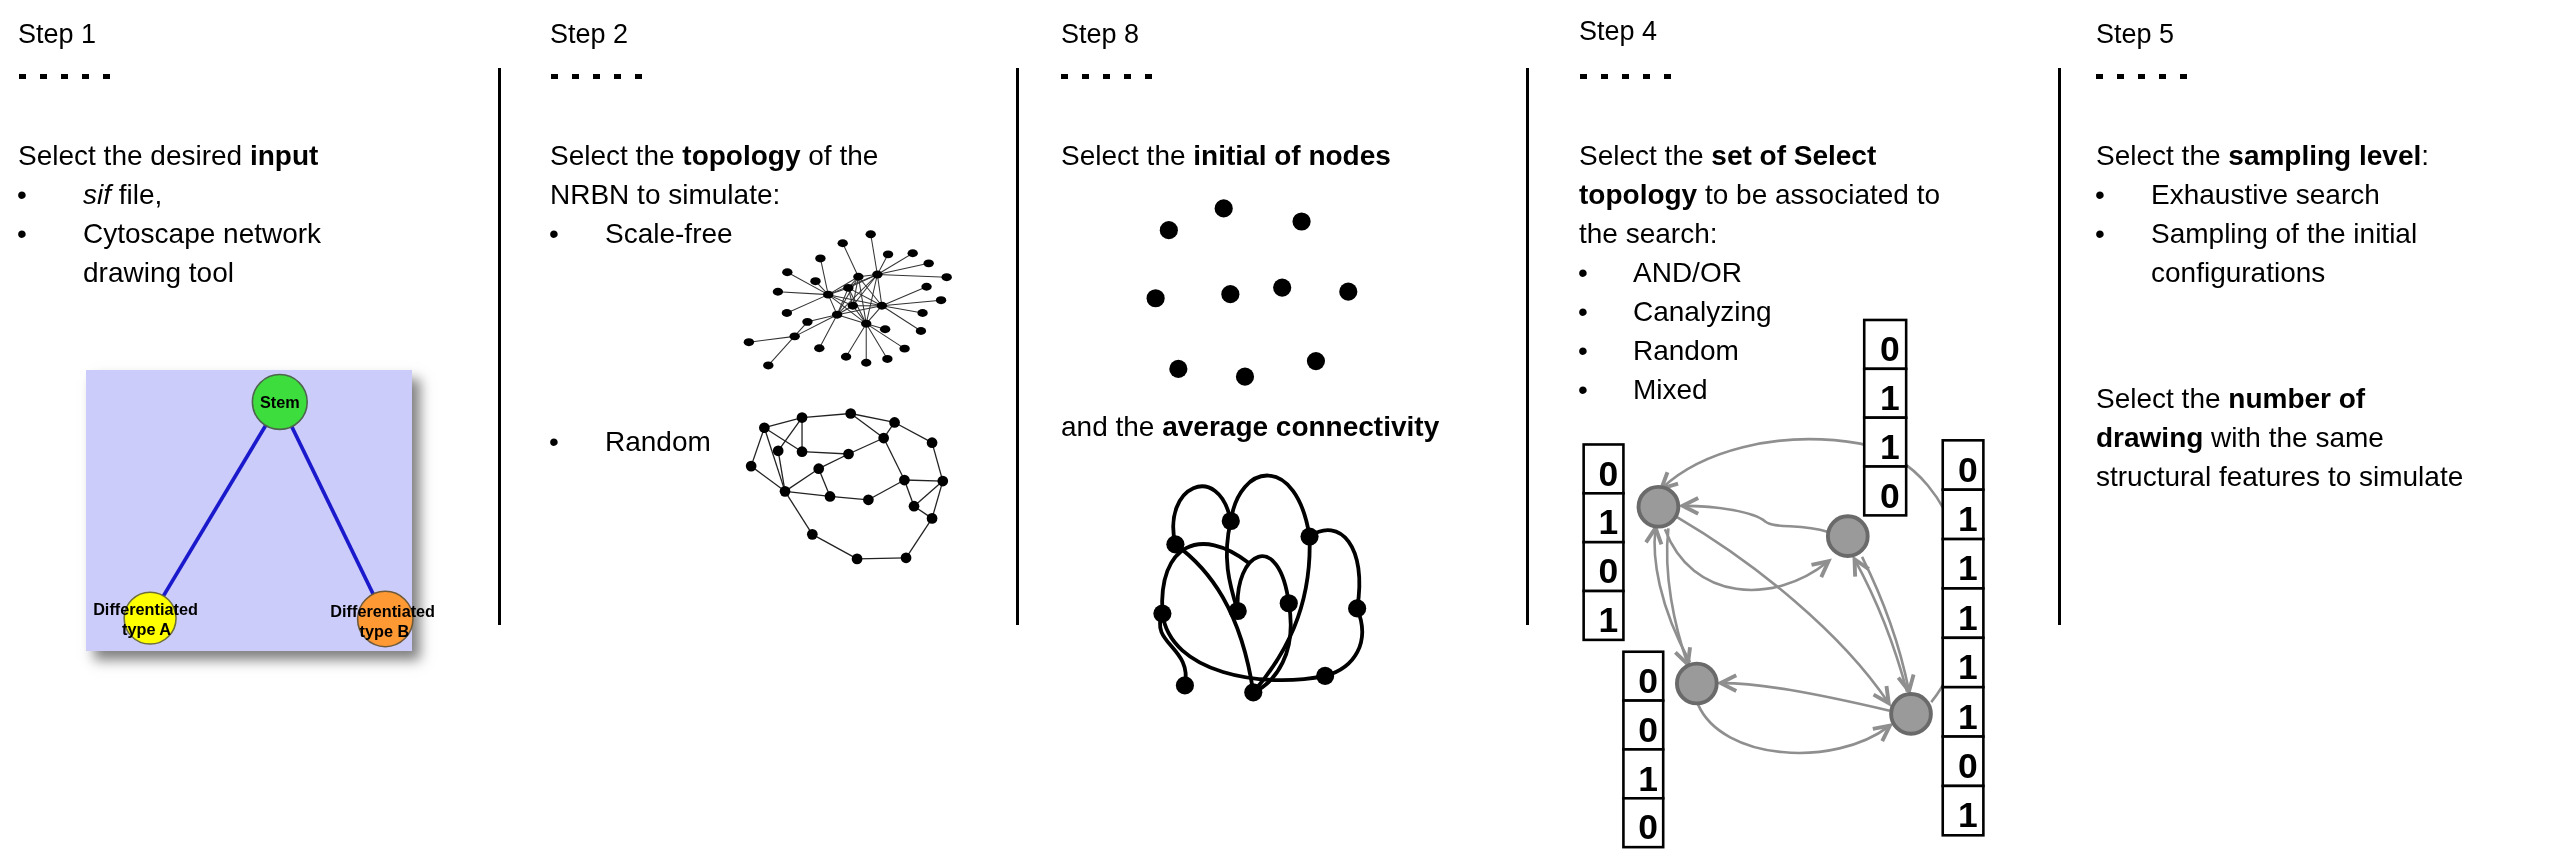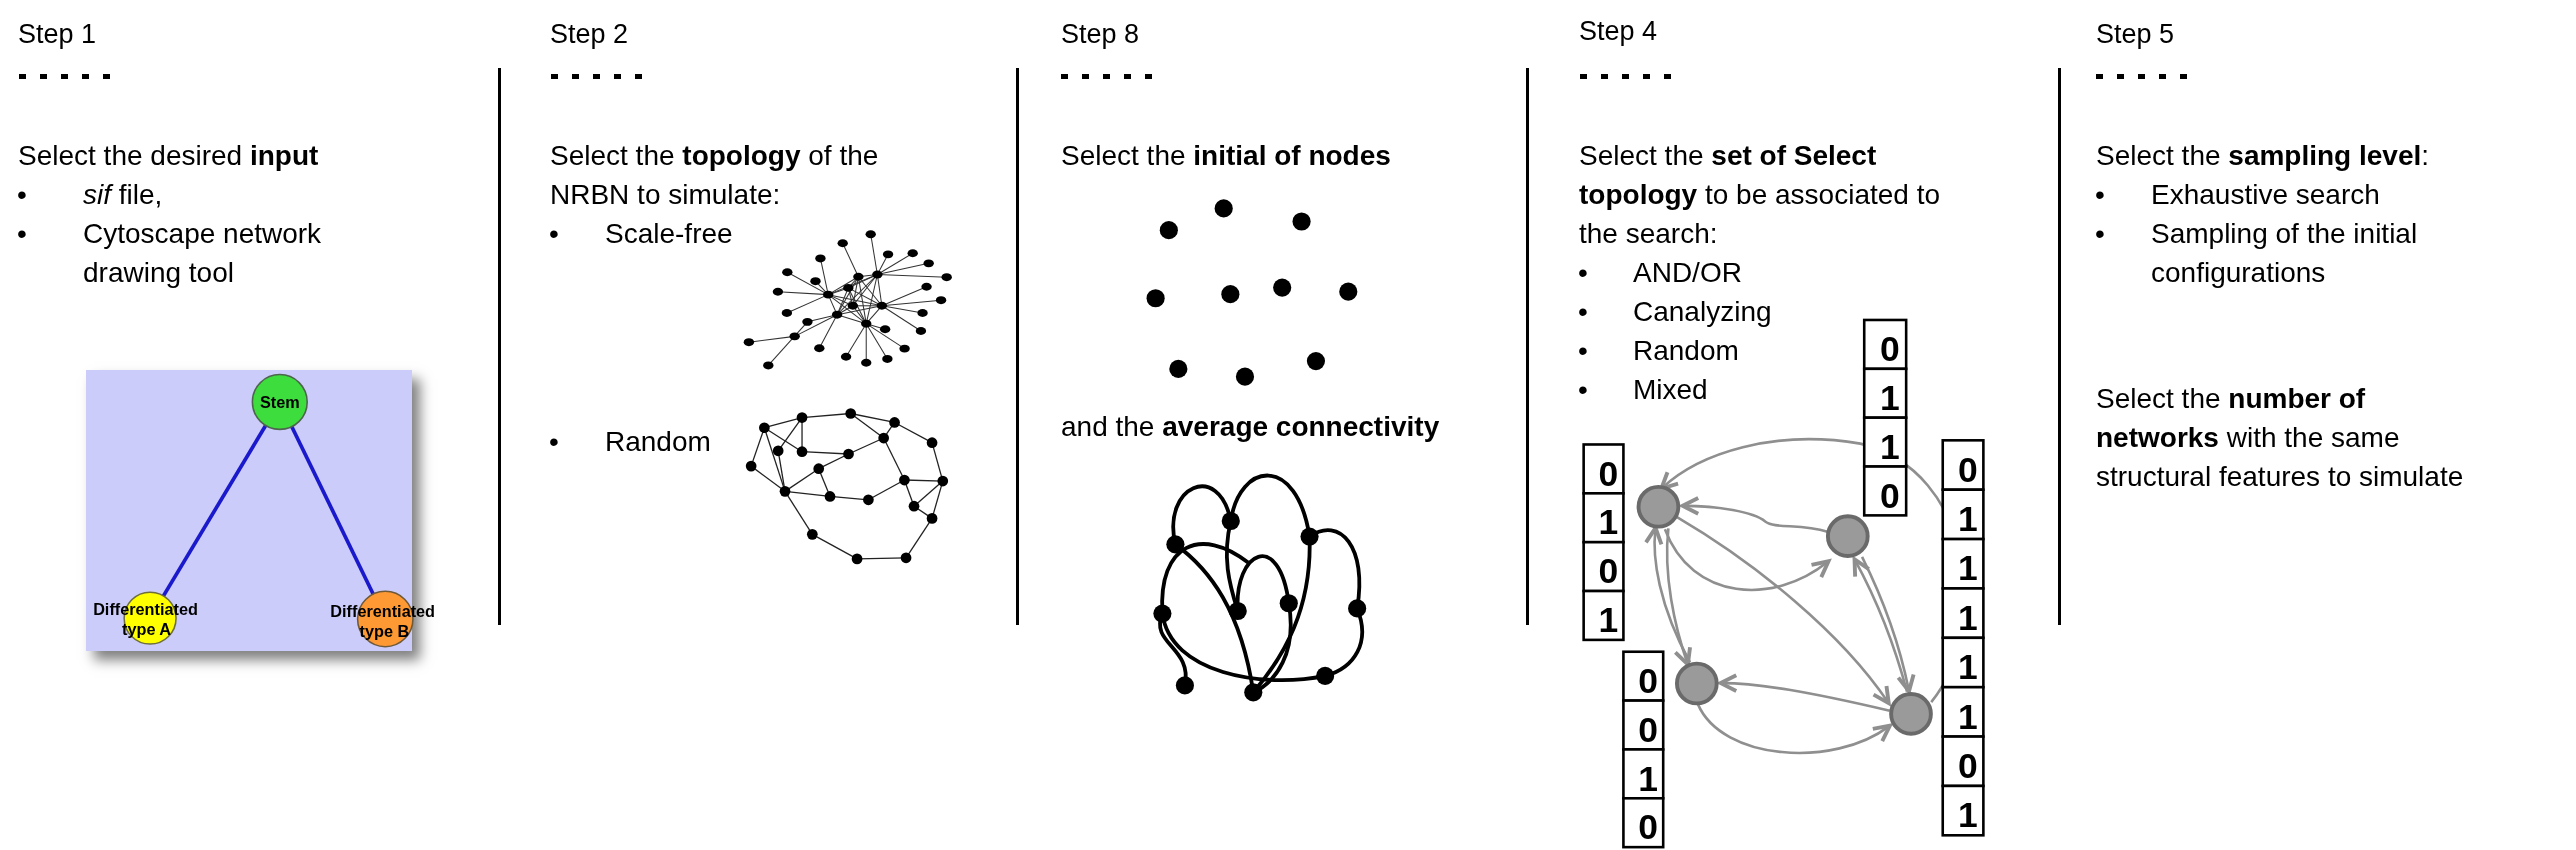--- a/index.html
+++ b/index.html
@@ -318,15 +318,15 @@
 <div class="h" style="left:2096px;top:14.6px">Step 5</div>
 <div class="dash" style="left:2096px;top:74px"></div>
 <div class="body" style="left:2096px;top:136px">
 <div>Select the <b>sampling level</b>:</div>
 <div class="li" style="padding-left:55px"><span class="bu">•</span>Exhaustive search</div>
 <div class="li" style="padding-left:55px"><span class="bu">•</span>Sampling of the initial</div>
 <div class="li" style="padding-left:55px">configurations</div>
 </div>
 <div class="body" style="left:2096px;top:379px">
 <div>Select the <b>number of</b></div>
-<div><b>networks</b> with the same</div>
+<div><b>drawing</b> with the same</div>
 <div>structural features to simulate</div>
 </div>
 
 </body></html>

